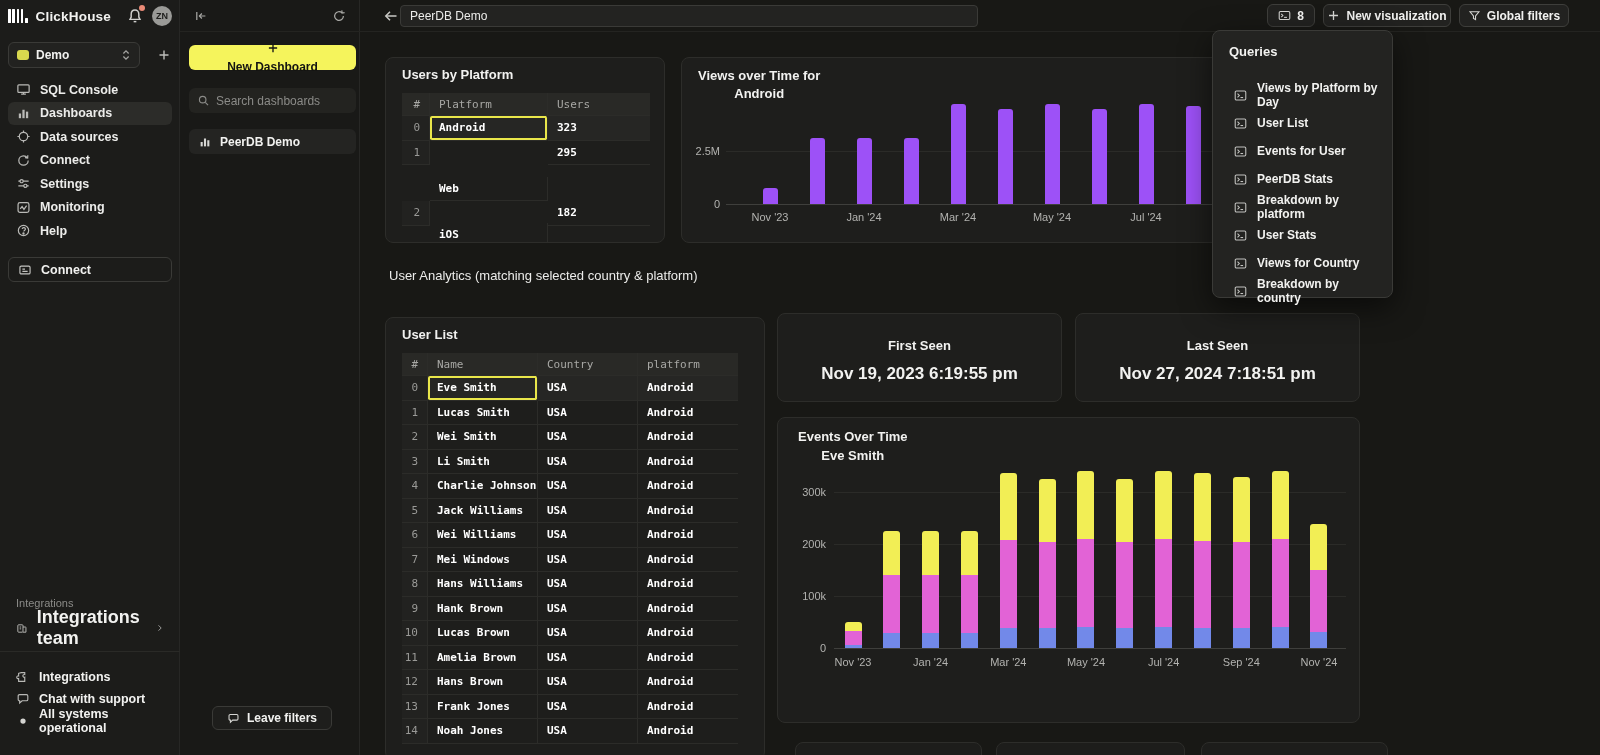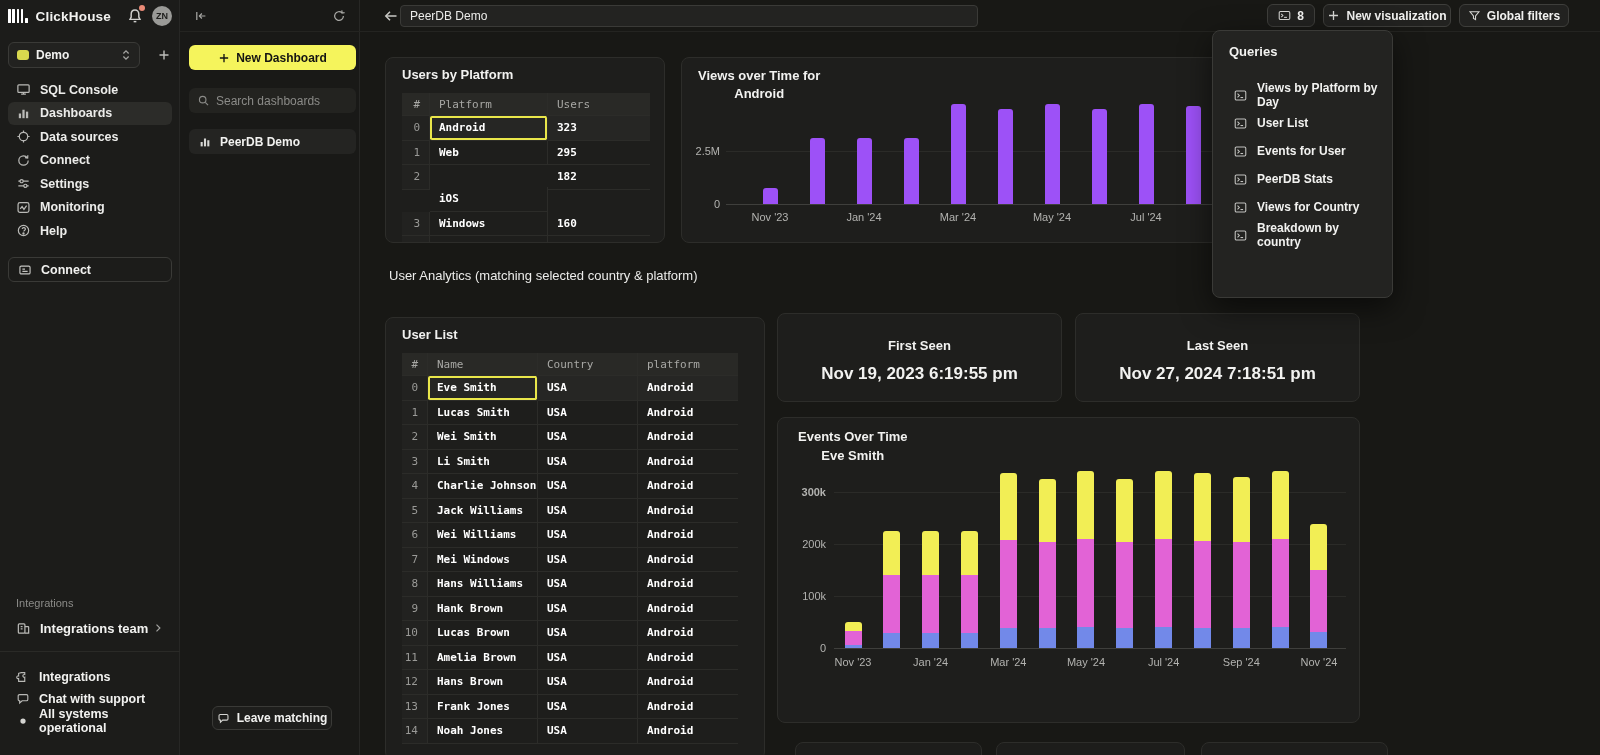--- a/index.html
+++ b/index.html
@@ -32,36 +32,36 @@
     color:#ececea; font-size:12.5px; font-weight:600; cursor:pointer; }
   .nav-item .nico { width:15px; height:15px; margin-right:9px; color:#b9b9b6; flex:none; }
   .nav-item.active { background:#2c2c29; }
 
   .connect { position:absolute; left:8px; top:257px; width:164px; height:25px; border:1px solid #3a3a37;
     border-radius:6px; display:flex; align-items:center; padding:0 9px; font-size:12.5px; font-weight:600; cursor:pointer; }
   .connect .nico { width:14px; height:14px; margin-right:9px; color:#c4c4c1; }
 
   .org-label { position:absolute; left:16px; top:597px; font-size:11px; color:#8b8b88; }
   .team-row { position:absolute; left:8px; top:616px; width:164px; height:24px; display:flex; align-items:center;
-    padding:0 8px; font-size:13px; font-weight:600; cursor:pointer; }
+    padding:0 8px; font-size:18px; font-weight:600; cursor:pointer; }
   .team-row .nico { width:15px; height:15px; margin-right:9px; color:#b9b9b6; }
   .team-row .chev { margin-left:auto; width:12px; height:12px; color:#a3a3a0; }
   .sb-divider { position:absolute; left:0; top:651px; width:180px; height:1px; background:#2a2a27; }
   #sb-footer { position:absolute; left:8px; top:666px; width:164px; }
   .foot-item { height:22px; display:flex; align-items:center; padding:0 8px; font-size:12.5px; font-weight:600; cursor:pointer; }
   .foot-item .nico { width:14px; height:14px; margin-right:9px; color:#b9b9b6; flex:none; }
 
   
   #dashpanel { position:absolute; left:180px; top:0; width:180px; height:755px; background:#191917; border-right:1px solid #272725; }
   .dp-top { position:absolute; left:0; top:0; width:180px; height:32px; border-bottom:1px solid #242421;
     display:flex; align-items:center; justify-content:space-between; padding:0 14px; color:#a8a8a5; }
   .dp-top .tico { width:14px; height:14px; cursor:pointer; }
   .new-dash { position:absolute; left:9px; top:45px; width:167px; height:25px; background:#f5f45c; border:none;
     border-radius:6px; color:#141412; font-size:12px; font-weight:700; display:flex; align-items:center;
-    justify-content:center; gap:6px; cursor:pointer; font-family:"Liberation Sans",sans-serif; }
+    justify-content:center; gap:6px; cursor:pointer; font-family:"Liberation Sans",sans-serif;flex-direction:column; }
   .new-dash .pico { width:12px; height:12px; color:#141412; }
   .dp-search { position:absolute; left:9px; top:88px; width:167px; height:25px; background:#232320; border-radius:6px;
     display:flex; align-items:center; padding:0 8px; }
   .dp-search .sico { width:13px; height:13px; color:#8b8b88; margin-right:6px; flex:none; }
   .dp-search input { background:transparent; border:none; outline:none; color:#e8e8e6; font-size:12px; width:100%;
     font-family:"Liberation Sans",sans-serif; }
   .dp-search input::placeholder { color:#8b8b88; }
   .dp-item { position:absolute; left:9px; top:129px; width:167px; height:25px; background:#242422; border-radius:6px;
     display:flex; align-items:center; padding:0 9px; font-size:12px; font-weight:700; cursor:pointer; }
   .dp-item .nico { width:14px; height:14px; margin-right:8px; color:#d6d6d3; }
@@ -344,21 +344,21 @@
           </svg>
       </span>
       <span>PeerDB Demo</span>
     </div>
     <button class="feedback">
       <span class="nico">
         <svg viewBox="0 0 16 16" fill="none" stroke="currentColor" stroke-width="1.3">
             <path d="M2.5 4.5A1.5 1.5 0 0 1 4 3h8a1.5 1.5 0 0 1 1.5 1.5v4A1.5 1.5 0 0 1 12 10H7l-2.8 2.6V10H4a1.5 1.5 0 0 1-1.5-1.5z"></path>
           </svg>
       </span>
-      <span>Leave matching</span>
+      <span>Leave filters</span>
     </button>
   </section>
 
   <div id="topbar">
     <span class="back">
       <svg viewBox="0 0 16 16" fill="none" stroke="currentColor" stroke-width="1.5">
           <path d="M13.5 8H3"></path>
           <polyline points="7,3.8 2.8,8 7,12.2"></polyline>
         </svg>
     </span>
@@ -399,21 +399,21 @@
           <div class="tcell" style="width: 118px;">Platform</div>
           <div class="tcell" style="width: 102px;">Users</div>
         </div>
         <div class="trow rsel">
           <div class="tcell tidx" style="width: 28px;">0</div>
           <div class="tcell tdata selcell" style="width: 118px;">Android</div>
           <div class="tcell tdata" style="width: 102px;">323</div>
         </div>
         <div class="trow">
           <div class="tcell tidx" style="width: 28px;">1</div>
-          <div class="tcell tdata" style="width: 118px;">Web</div>
+          <div class="tcell tdata" style="width: 118px; margin-top: 36px;">Web</div>
           <div class="tcell tdata" style="width: 102px;">295</div>
         </div>
         <div class="trow">
           <div class="tcell tidx" style="width: 28px;">2</div>
           <div class="tcell tdata" style="width: 118px; margin-top: 22px;">iOS</div>
           <div class="tcell tdata" style="width: 102px;">182</div>
         </div>
         <div class="trow">
           <div class="tcell tidx" style="width: 28px;">3</div>
           <div class="tcell tdata" style="width: 118px;">Windows</div>
@@ -576,21 +576,21 @@
       <div>Eve Smith</div>
     </div>
     <div id="events-plot" style="position:absolute;left:0;top:0;width:583px;height:306px;">
         <div class="gbase" style="left: 56px; top: 230px; width: 512px;"></div>
         <div class="ylab" style="left: 4px; top: 224px; width: 44px;">0</div>
         <div class="gline" style="left: 56px; top: 178px; width: 512px;"></div>
         <div class="ylab" style="left: 4px; top: 172px; width: 44px;">100k</div>
         <div class="gline" style="left: 56px; top: 126px; width: 512px;"></div>
         <div class="ylab" style="left: 4px; top: 120px; width: 44px;">200k</div>
         <div class="gline" style="left: 56px; top: 74px; width: 512px;"></div>
-        <div class="ylab" style="left: 4px; top: 68px; width: 44px; font-weight: bold;">300k</div>
+        <div class="ylab" style="left: 4px; top: 68px; width: 44px;">300k</div>
         <div class="sbar" style="left: 66.5px; bottom: 76px; width: 17px; height: 26px;">
           <div class="" style="height: 9px; background: rgb(242, 238, 85);"></div>
           <div class="" style="height: 14px; background: rgb(226, 99, 214);"></div>
           <div class="" style="height: 3px; background: rgb(114, 137, 233);"></div>
         </div>
         <div class="sbar" style="left: 105.33px; bottom: 76px; width: 17px; height: 117px;">
           <div class="" style="height: 44px; background: rgb(242, 238, 85);"></div>
           <div class="" style="height: 59px; background: rgb(226, 99, 214);"></div>
           <div class="" style="height: 15px; background: rgb(114, 137, 233);"></div>
         </div>
@@ -707,28 +707,48 @@
           <span>PeerDB Stats</span>
         </div>
         <div class="query-item">
           <span class="qico">
             <svg viewBox="0 0 16 16" fill="none" stroke="currentColor" stroke-width="1.3">
               <rect x="1.5" y="2.5" width="13" height="11" rx="1.5"></rect>
               <polyline points="4.3,5.8 6.5,8 4.3,10.2"></polyline>
               <path d="M8 10.5h3.2"></path>
             </svg>
           </span>
-          <span>Views for Country</span>
+          <span>Breakdown by platform</span>
         </div>
         <div class="query-item">
           <span class="qico">
             <svg viewBox="0 0 16 16" fill="none" stroke="currentColor" stroke-width="1.3">
               <rect x="1.5" y="2.5" width="13" height="11" rx="1.5"></rect>
               <polyline points="4.3,5.8 6.5,8 4.3,10.2"></polyline>
               <path d="M8 10.5h3.2"></path>
             </svg>
           </span>
+          <span>User Stats</span>
+        </div>
+        <div class="query-item">
+          <span class="qico">
+            <svg viewBox="0 0 16 16" fill="none" stroke="currentColor" stroke-width="1.3">
+              <rect x="1.5" y="2.5" width="13" height="11" rx="1.5"></rect>
+              <polyline points="4.3,5.8 6.5,8 4.3,10.2"></polyline>
+              <path d="M8 10.5h3.2"></path>
+            </svg>
+          </span>
+          <span>Views for Country</span>
+        </div>
+        <div class="query-item">
+          <span class="qico">
+            <svg viewBox="0 0 16 16" fill="none" stroke="currentColor" stroke-width="1.3">
+              <rect x="1.5" y="2.5" width="13" height="11" rx="1.5"></rect>
+              <polyline points="4.3,5.8 6.5,8 4.3,10.2"></polyline>
+              <path d="M8 10.5h3.2"></path>
+            </svg>
+          </span>
           <span>Breakdown by country</span>
         </div>
       </div>
   </div>
 
 </div>
 
 </body></html>

